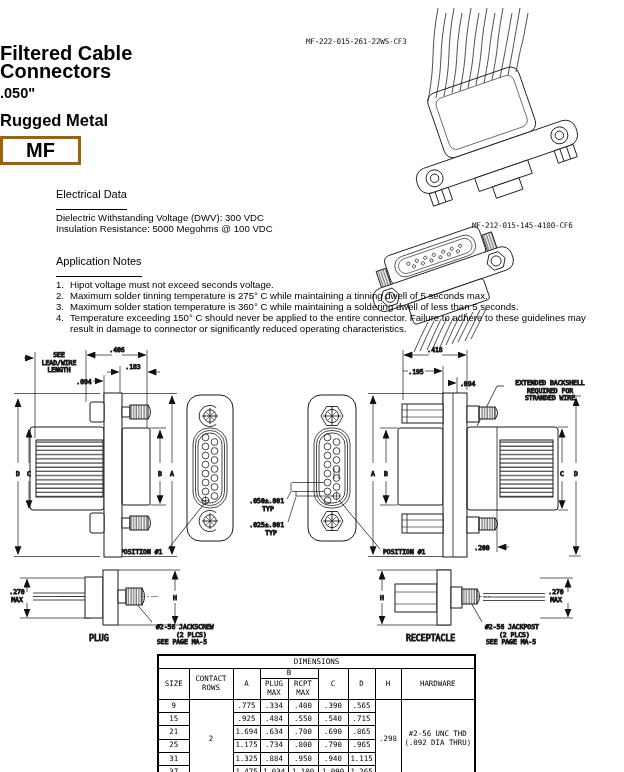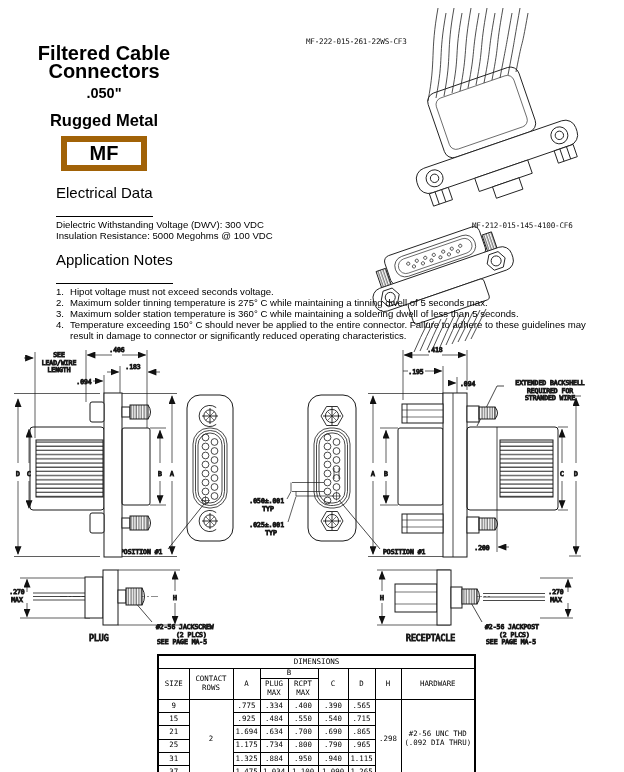--- a/index.html
+++ b/index.html
@@ -2,28 +2,28 @@
 <html><head>
 <meta charset="utf-8">
 <style>
   html,body{margin:0;padding:0;background:#e8e8e8}
   .page{position:relative;width:624px;height:772px;background:#fff;font-family:"Liberation Sans",sans-serif;color:#000;overflow:hidden}
   svg.art{position:absolute;left:0;top:0;display:block}
   svg.art text{font-family:"DejaVu Sans Mono",monospace;fill:#111}
   .dimtxt{font-size:6.4px}
   .captxt{font-size:8.2px}
 
-  .title-block{position:absolute;left:12px;top:44px;width:184px;text-align:center}
+  .title-block{position:absolute;left:0;top:44px;width:184px;}
   .tb-title{font-size:20px;font-weight:bold;line-height:18px}
   .tb-pitch{font-size:14.5px;font-weight:bold;margin-top:5px}
   .tb-range{font-size:11.5px;font-weight:bold;margin-top:3px}
   .tb-family{font-size:16.5px;font-weight:bold;margin-top:10px}
-  .tb-code{display:inline-block;margin-top:6px;border:6px solid #a16207;font-size:20px;font-weight:bold;padding:0 23px;line-height:23px}
-
-  .sec-h{font-size:15px;display:inline-block;border-bottom:1px solid #000;padding-bottom:15px}
+  .tb-code{display:inline-block;margin-top:6px;border:3px solid #a16207;font-size:20px;font-weight:bold;padding:0 23px;line-height:23px}
+
+  .sec-h{font-size:11px;display:inline-block;border-bottom:1px solid #000;padding-bottom:9px}
   .electrical{position:absolute;left:56px;top:184px}
   .sec-body{margin-top:3px}
   .ln{font-size:9.6px;line-height:10.7px;white-space:nowrap}
   .notes{position:absolute;left:56px;top:251px;width:538px}
   .note{display:flex;font-size:9.6px;line-height:10.9px}
   .note .no{width:14px;flex:none}
 
   .part-label{position:absolute;font-family:"DejaVu Sans Mono",monospace;font-size:7.6px;letter-spacing:-0.2px;white-space:nowrap;color:#111}
   .p1{left:306px;top:37px}
   .p2{left:472px;top:221px}

